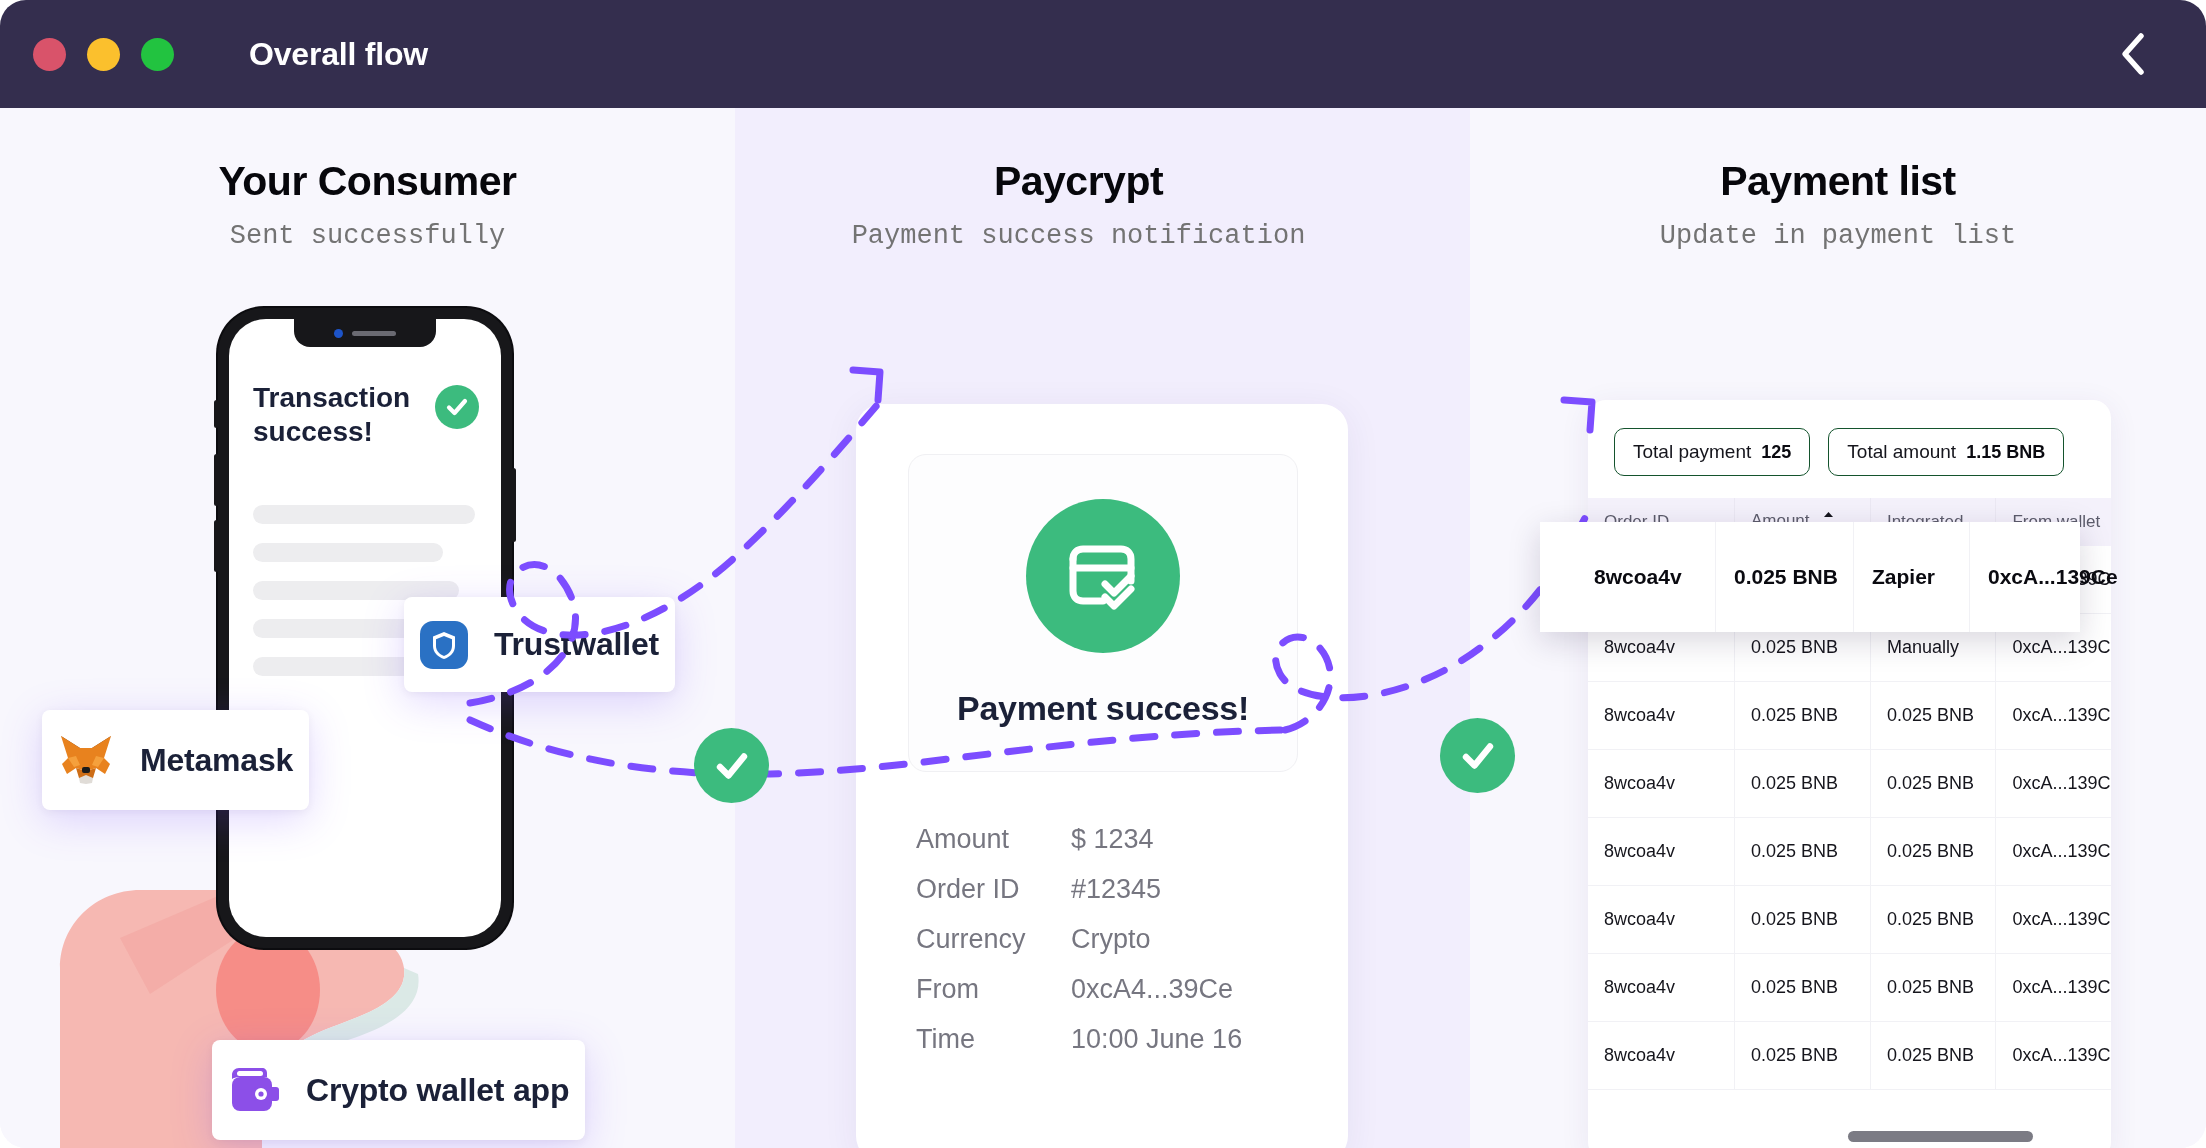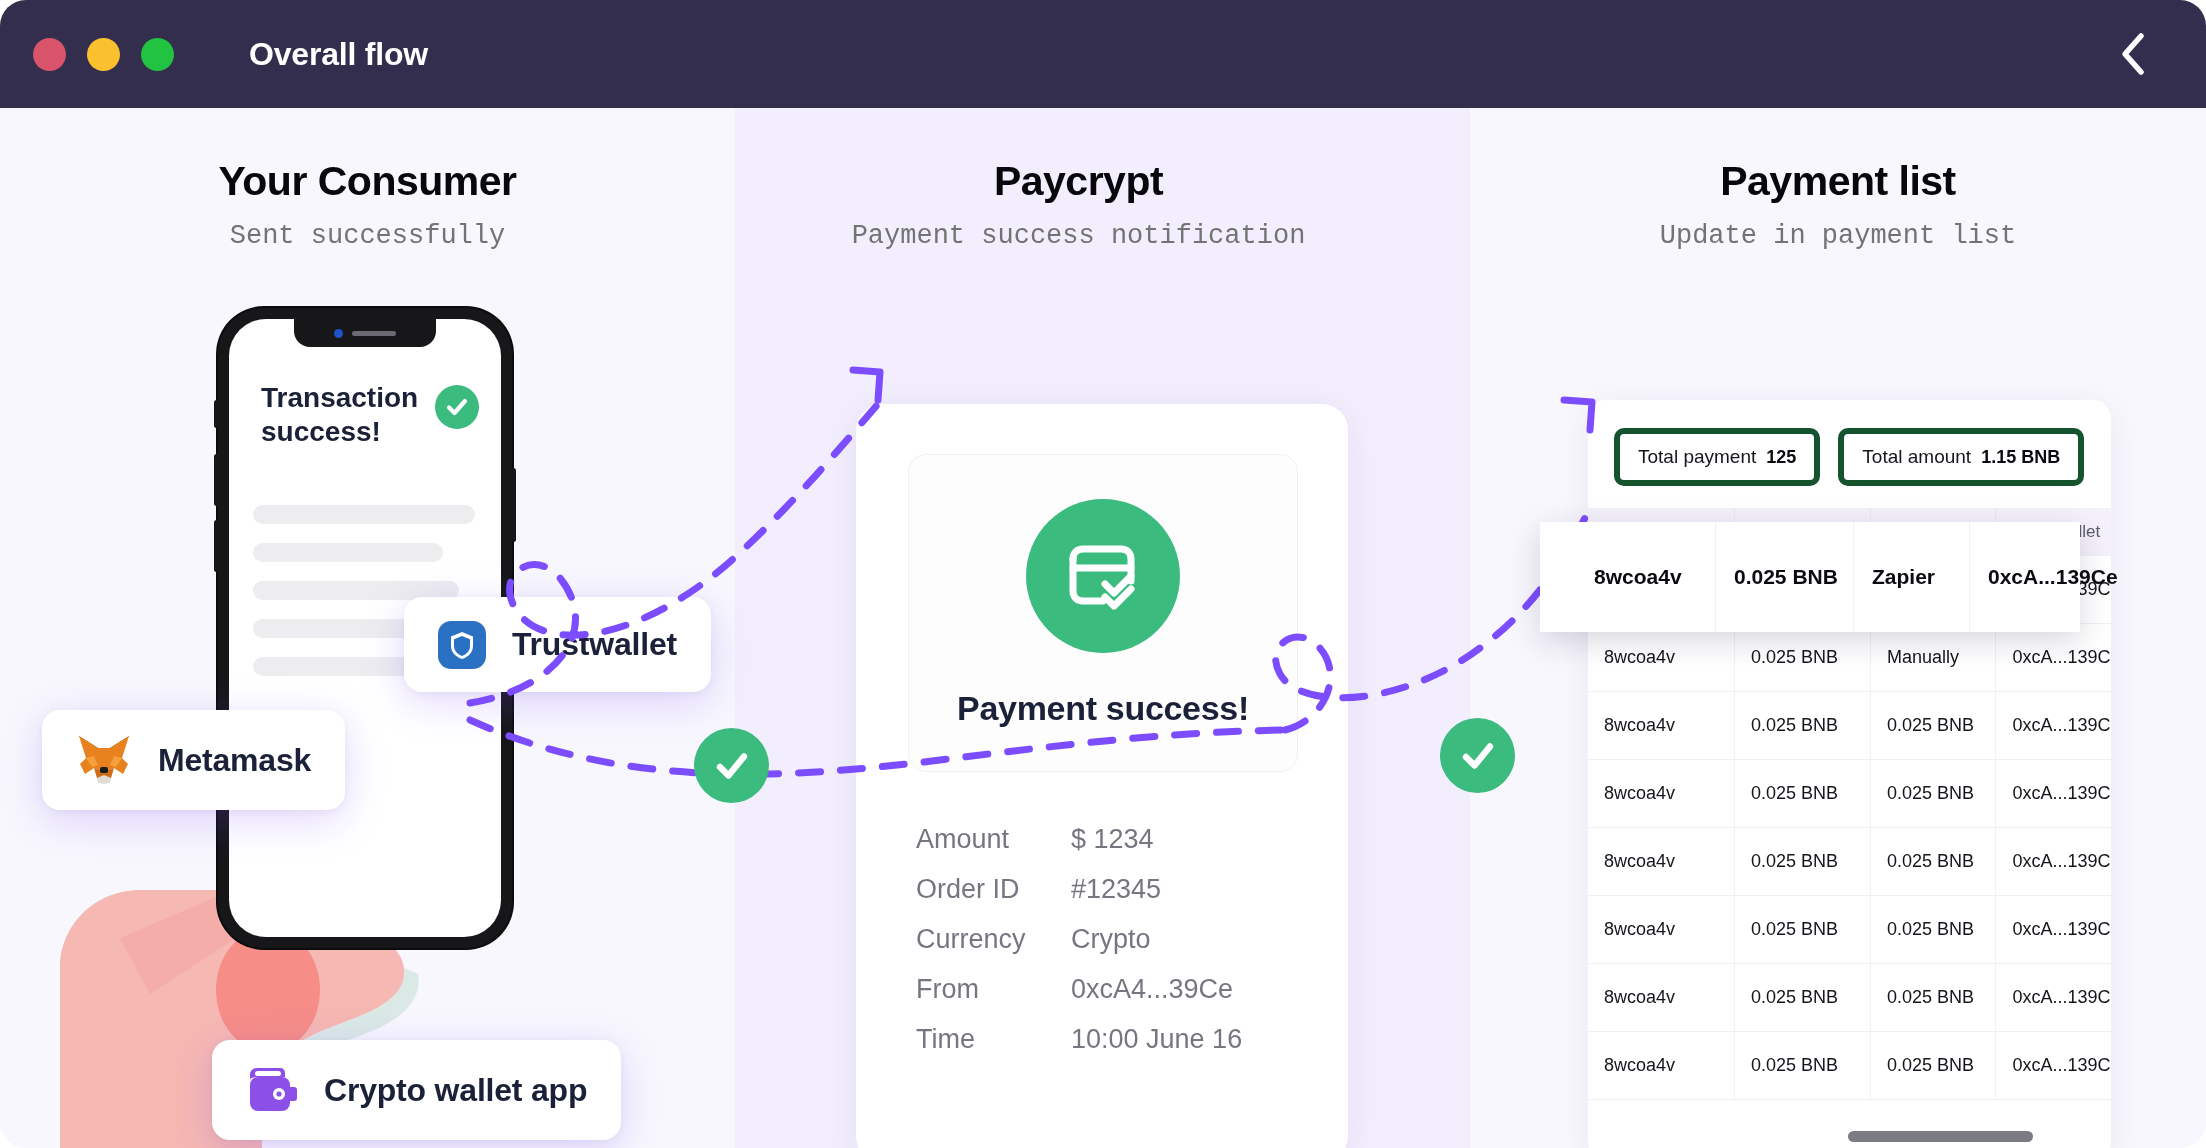--- a/index.html
+++ b/index.html
@@ -87,21 +87,20 @@
     border-radius: 0 0 16px 16px;
     display: flex; align-items: center; justify-content: center; gap: 9px;
   }
   .notch-dot { width: 9px; height: 9px; border-radius: 50%; background: #1d54c9; }
   .notch-bar { width: 44px; height: 5px; border-radius: 3px; background: #6a6a72; }
   .phone-title {
     position: absolute; left: 24px; top: 62px;
     width: 160px;
     font-size: 28px; font-weight: bold; color: #1b2138;
     line-height: 1.22;
-    margin-left: 8px;
   }
   .phone-check {
     position: absolute; right: 22px; top: 66px;
     width: 44px; height: 44px; border-radius: 50%;
     background: #3cbb7e;
     display: flex; align-items: center; justify-content: center;
   }
   .skel { position: absolute; left: 24px; height: 19px; border-radius: 10px; background: #ededef; }
   .sk1 { top: 186px; width: 222px; }
   .sk2 { top: 224px; width: 190px; }
@@ -114,23 +113,23 @@
   .btn-3 { top: 212px; height: 52px; }
   .btn-r { position: absolute; right: -4px; top: 160px; width: 5px; height: 74px; background: #17171a; border-radius: 3px; }
 
   
   .hand { position: absolute; left: 0; top: 530px; width: 620px; height: 620px; z-index: 8; }
 
   
   .chip {
     position: absolute;
     background: #ffffff;
-    border-radius: 18px;
+    border-radius: 8px;
     display: flex; align-items: center;
-    padding: 0 34px;
+    padding: 0 16px;
     box-shadow: 0 10px 42px rgba(124,77,255,0.22), 0 2px 8px rgba(0,0,0,0.05);
     z-index: 22;
   }
   .chip-label {
     font-size: 32px; font-weight: bold; color: #1b2138;
     letter-spacing: -0.2px;
   }
   .chip-icon { margin-right: 26px; display: flex; align-items: center; }
   .chip-trust { left: 404px; top: 489px; height: 95px; }
   .chip-meta  { left: 42px;  top: 602px; height: 100px; }
@@ -174,21 +173,21 @@
     position: absolute; left: 1588px; top: 292px;
     width: 523px; height: 760px;
     background: #ffffff;
     border-radius: 18px;
     box-shadow: 0 6px 30px rgba(60,40,120,0.08);
     overflow: hidden;
     z-index: 14;
   }
   .totals { display: flex; gap: 18px; padding: 28px 26px 22px 26px; }
   .total-pill {
-    border: 6px solid #14532d;
+    border: 1px solid #14532d;
     border-radius: 10px;
     padding: 12px 18px;
     display: flex; align-items: baseline; gap: 10px;
     white-space: nowrap;
   }
   .total-k { font-size: 19px; color: #15151c; }
   .total-v { font-size: 18px; font-weight: bold; color: #0a0a10; }
   .tbl { width: 100%; border-collapse: collapse; table-layout: fixed; }
   .tbl th {
     background: #f4f1fb;

